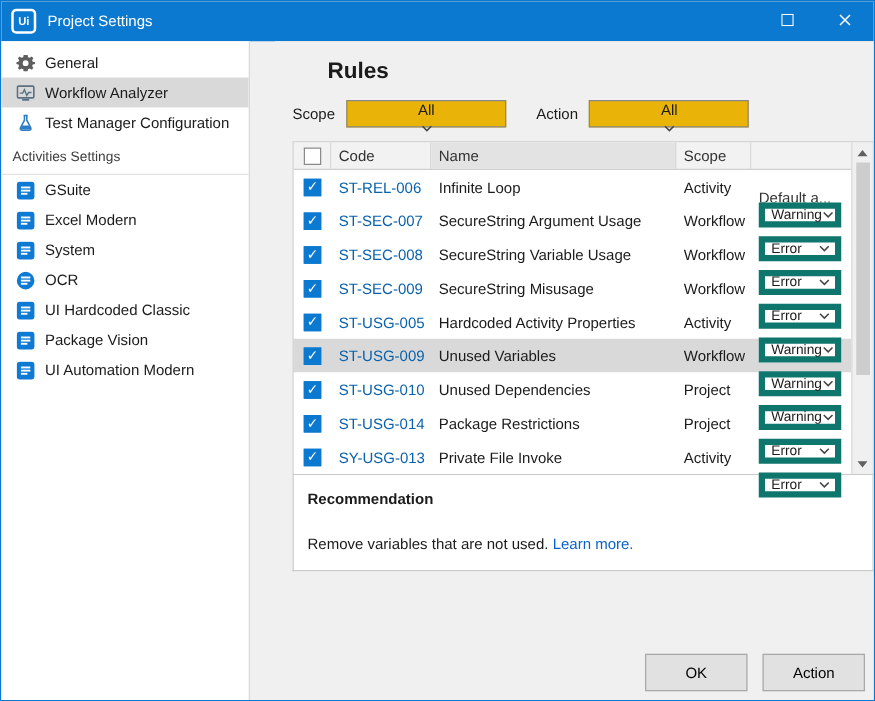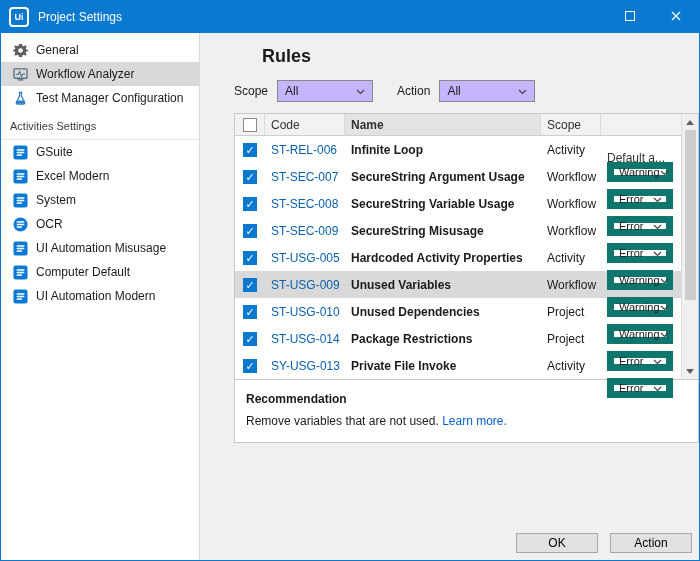--- a/index.html
+++ b/index.html
@@ -28,67 +28,67 @@
   .side-item.selected { background:#d9d9d9; }
   .icon16 { width:16px; height:16px; flex:0 0 16px; display:inline-flex; align-items:center; justify-content:center; }
   .side-section { margin-top:7px; padding:3px 0 7px 9px; font-size:11px; color:#3c3c3c;
                   border-bottom:1px solid #e3e3e3; margin-bottom:0; }
 
   
   .rules-heading { font-size:18px; font-weight:bold; margin:3px 0 13px;padding-left:28px; }
   .filters { display:flex; align-items:center; margin-bottom:11px; }
   .flt-lbl { margin-right:9px; }
   .flt-lbl.second { margin-left:24px; }
-  .dropdown { width:96px; height:22px; background:#c4b5fd; border:1px solid #888;
+  .dropdown { width:128px; height:22px; background:#eab308; border:1px solid #888;
               display:flex; align-items:center; justify-content:space-between;
-              padding:0 7px; font-size:12px; cursor:default; }
+              padding:0 7px; font-size:12px; cursor:default;flex-direction:column; }
 
   
   .grid-outer { width:465px; border:1px solid #c9c9c9; background:#fff; display:flex; }
   .grid { width:446px; }
   .grid-header { display:flex; height:22px; background:#f2f2f2; border-bottom:1px solid #cfcfcf;
                  font-size:12px; color:#333; }
   .hcell { display:flex; align-items:center; padding-left:6px; border-right:1px solid #dadada; }
   .hcell.c-name { background:#e3e3e3; }
   .c-check { width:30px; justify-content:center; padding-left:0; }
   .c-code  { width:80px;text-align:center; }
-  .c-name  { width:196px;font-weight:bold; }
+  .c-name  { width:196px; }
   .c-scope { width:60px; }
   .c-action{ width:80px; border-right:none;margin-top:44px; }
   .grid-row { display:flex; height:27px; align-items:center; font-size:12px; background:#fff; }
   .grid-row.selected { background:#d9d9d9; }
   .cell { display:flex; align-items:center; padding-left:6px; height:100%; overflow:hidden; white-space:nowrap; }
   .cell.c-check { padding-left:0; justify-content:center; }
   .code-text { color:#0a62ad; }
   .checkbox { width:14px; height:14px; background:#0b79d0; border:1px solid #0b79d0;
               color:#fff; font-size:11px; line-height:12px; text-align:center; }
   .checkbox.unchecked { background:#fff; border:1px solid #8a8a8a; }
-  .mini-dd { width:66px; height:20px; background:#fff; border:7px solid #0f766e;
+  .mini-dd { width:66px; height:20px; background:#fff; border:5px solid #0f766e;
              display:inline-flex; align-items:center; justify-content:space-between;
              padding:0 4px 0 5px; font-size:11px; }
 
   
   .scrollbar { width:17px; background:#f0f0f0; border-left:1px solid #dadada;
                display:flex; flex-direction:column; align-items:center; }
   .sb-btn { width:17px; height:16px; display:flex; align-items:center; justify-content:center; }
   .sb-thumb { width:11px; height:170px; background:#cdcdcd; }
   .sb-track { flex:1; }
   .tri-up { width:0; height:0; border-left:4px solid transparent; border-right:4px solid transparent; border-bottom:5px solid #606060; }
   .tri-down { width:0; height:0; border-left:4px solid transparent; border-right:4px solid transparent; border-top:5px solid #606060; }
 
   
   .rec-panel { width:465px; background:#fff; border:1px solid #c9c9c9; border-top:none;
                padding:12px 11px 14px; }
-  .rec-heading { font-weight:bold; margin-bottom:8px; font-size:12px; }
+  .rec-heading { font-weight:bold; margin-bottom:22px; font-size:12px; }
   .rec-line { font-size:12px; color:#1b1b1b; }
   .learn-more { color:#0a62c9; text-decoration:none; cursor:pointer; }
 
   
   .footer { position:absolute; bottom:7px; right:7px; display:flex; gap:12px; }
-  .btn { width:82px; height:20px; background:#e1e1e1; border:1px solid #a9a9a9;
+  .btn { width:82px; height:30px; background:#e1e1e1; border:1px solid #a9a9a9;
          font-size:12px; display:flex; align-items:center; justify-content:center; cursor:default; }
 </style>
 </head>
 <body>
 
 <div class="window">
 
   <div class="titlebar">
     <div class="logo">Ui</div>
     <div class="win-title">Project Settings</div>
@@ -190,32 +190,32 @@
           </div>
           <div class="side-item">
             <span class="icon16">
               <svg width="15" height="15" viewBox="0 0 16 16">
                 <rect x="0.5" y="0.5" width="15" height="15" rx="2.5" fill="#0e7ad3"></rect>
                 <rect x="4" y="4.5" width="8" height="1.6" fill="#fff"></rect>
                 <rect x="4" y="7.2" width="8" height="1.6" fill="#fff"></rect>
                 <rect x="4" y="9.9" width="5.5" height="1.6" fill="#fff"></rect>
               </svg>
             </span>
-            <span>UI Automation Misusage</span>
-          </div>
-          <div class="side-item">
-            <span class="icon16">
-              <svg width="15" height="15" viewBox="0 0 16 16">
-                <rect x="0.5" y="0.5" width="15" height="15" rx="2.5" fill="#0e7ad3"></rect>
-                <rect x="4" y="4.5" width="8" height="1.6" fill="#fff"></rect>
-                <rect x="4" y="7.2" width="8" height="1.6" fill="#fff"></rect>
-                <rect x="4" y="9.9" width="5.5" height="1.6" fill="#fff"></rect>
-              </svg>
-            </span>
-            <span>Computer Default</span>
+            <span>UI Hardcoded Classic</span>
+          </div>
+          <div class="side-item">
+            <span class="icon16">
+              <svg width="15" height="15" viewBox="0 0 16 16">
+                <rect x="0.5" y="0.5" width="15" height="15" rx="2.5" fill="#0e7ad3"></rect>
+                <rect x="4" y="4.5" width="8" height="1.6" fill="#fff"></rect>
+                <rect x="4" y="7.2" width="8" height="1.6" fill="#fff"></rect>
+                <rect x="4" y="9.9" width="5.5" height="1.6" fill="#fff"></rect>
+              </svg>
+            </span>
+            <span>Package Vision</span>
           </div>
           <div class="side-item">
             <span class="icon16">
               <svg width="15" height="15" viewBox="0 0 16 16">
                 <rect x="0.5" y="0.5" width="15" height="15" rx="2.5" fill="#0e7ad3"></rect>
                 <rect x="4" y="4.5" width="8" height="1.6" fill="#fff"></rect>
                 <rect x="4" y="7.2" width="8" height="1.6" fill="#fff"></rect>
                 <rect x="4" y="9.9" width="5.5" height="1.6" fill="#fff"></rect>
               </svg>
             </span>

